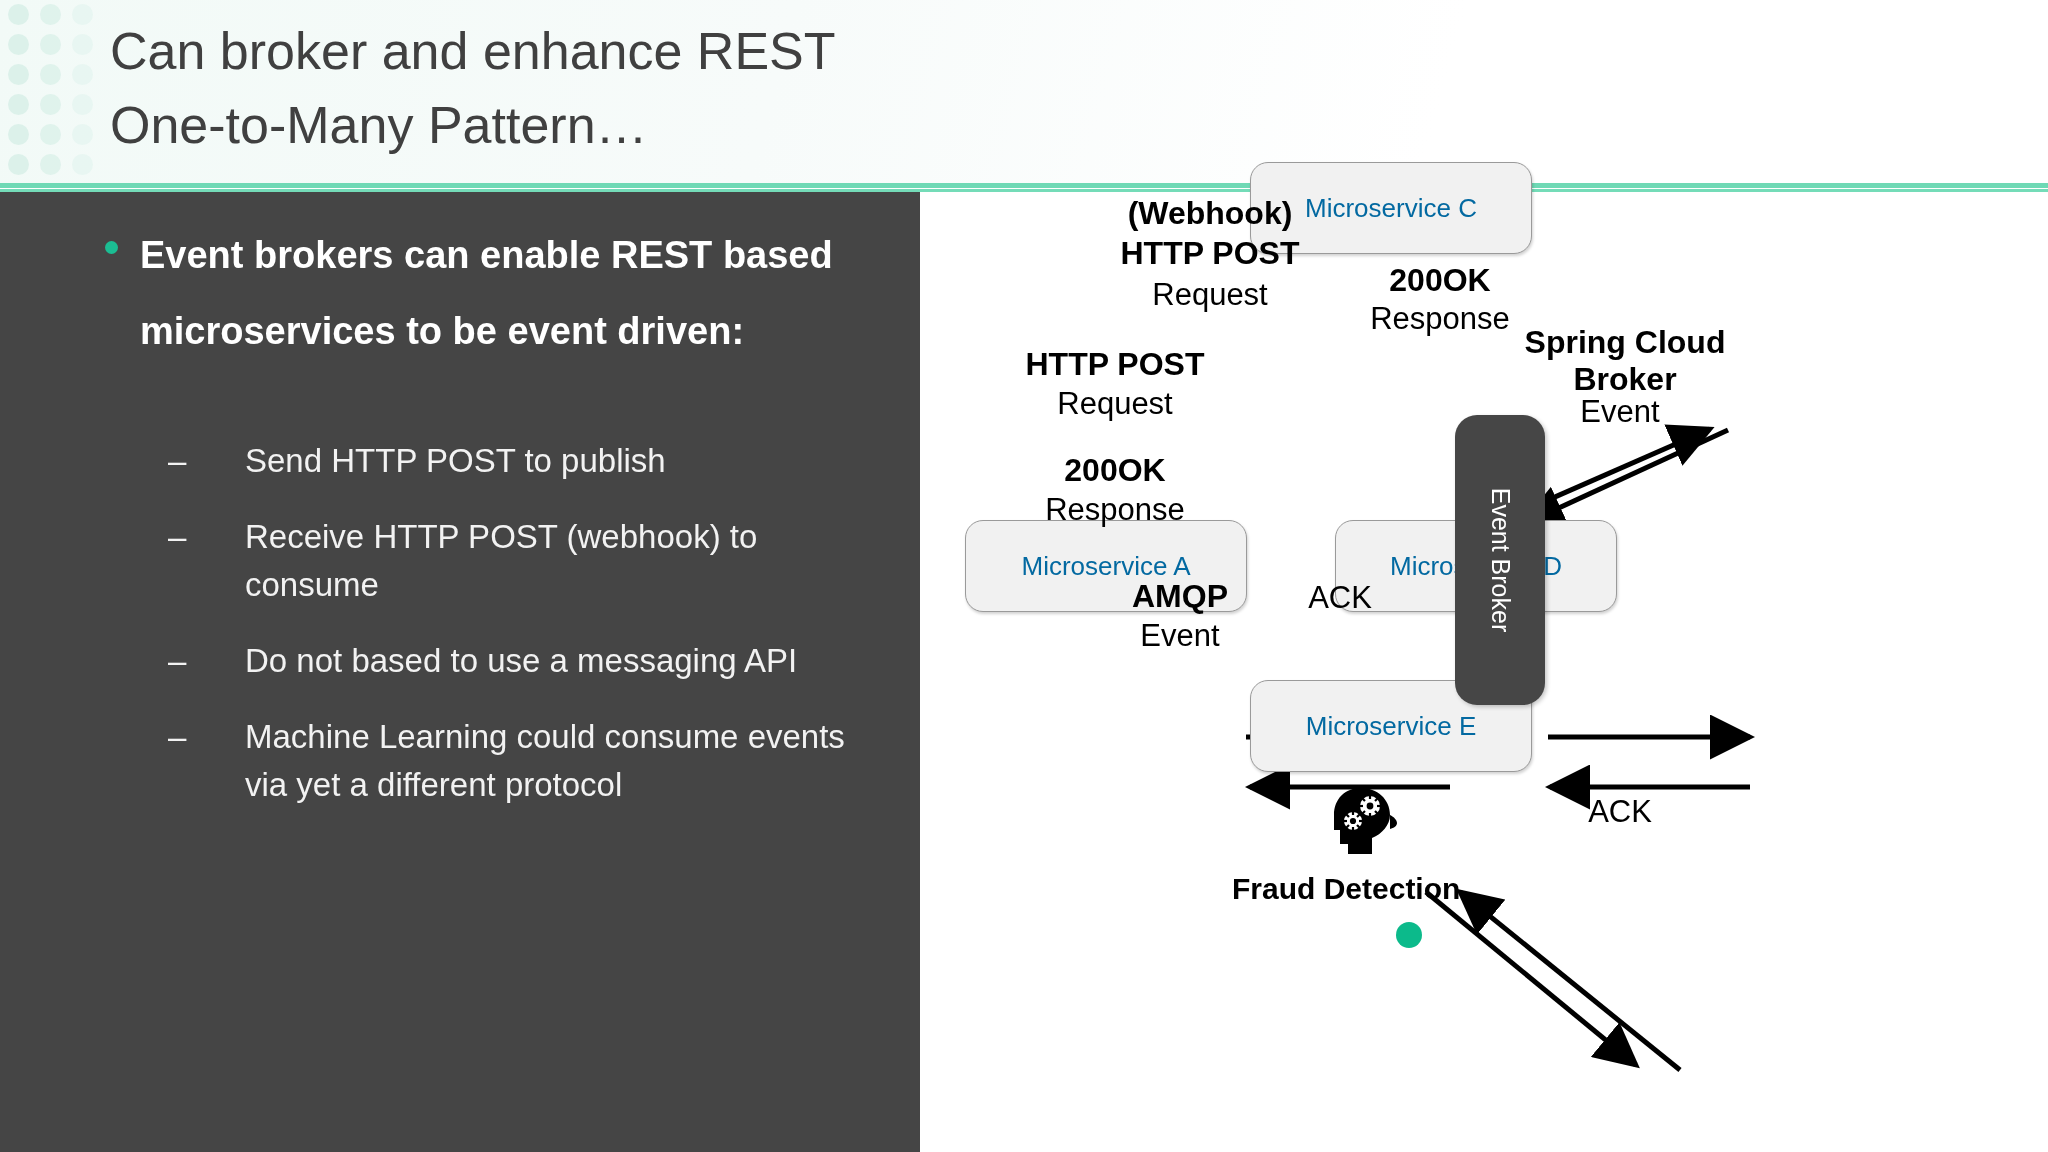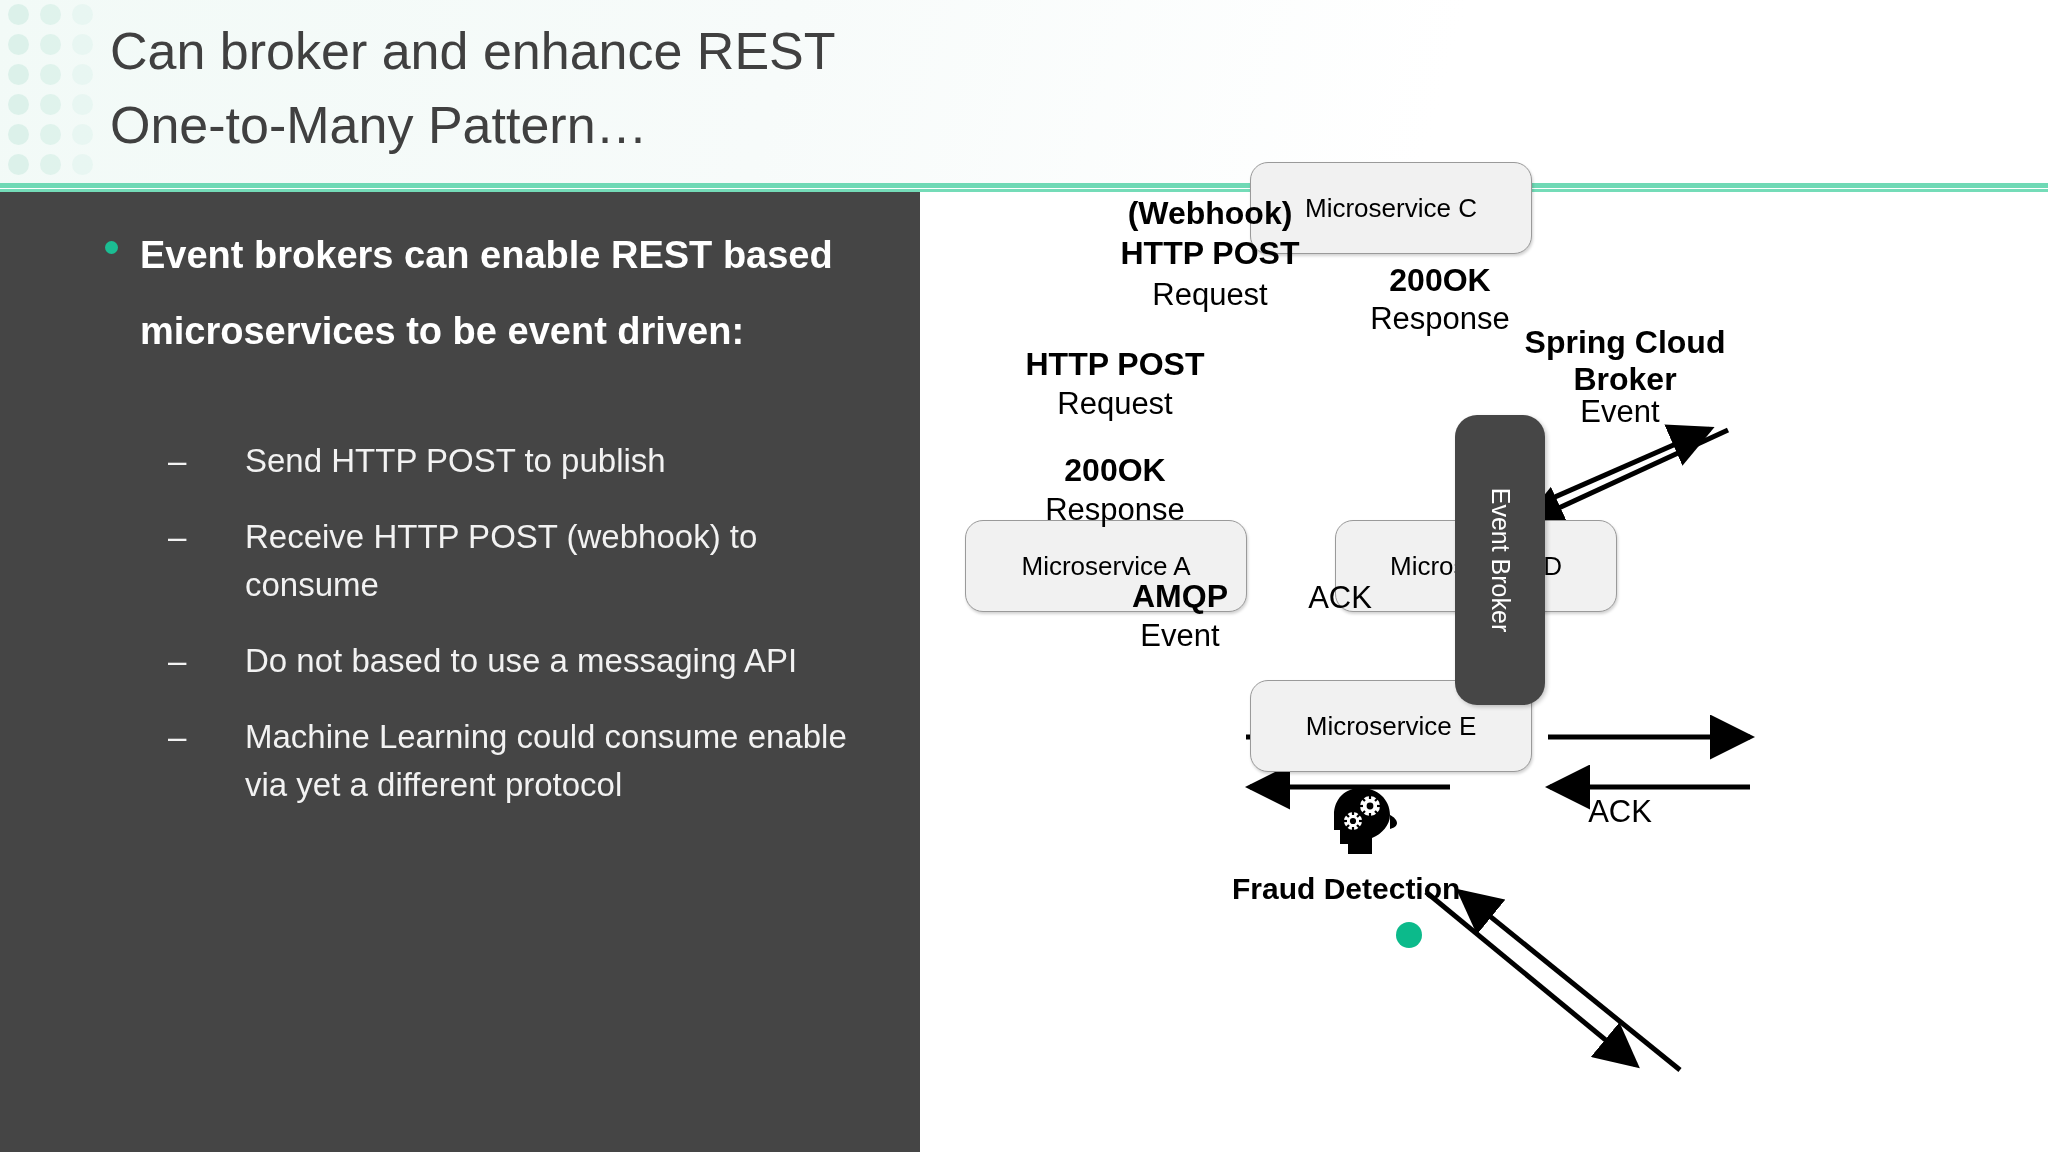--- a/index.html
+++ b/index.html
@@ -142,21 +142,21 @@
 
   .node {
     position: absolute;
     box-sizing: border-box;
     background: #f1f1f1;
     border: 1.6px solid #9a9a9a;
     border-radius: 18px;
     display: flex;
     align-items: center;
     justify-content: center;
-    color: #000000;
+    color: #0369a1;
     font-size: 26px;
     font-weight: 400;
     box-shadow: 1px 2px 3px rgba(0,0,0,0.18);
   }
   .broker {
     position: absolute;
     box-sizing: border-box;
     background: #464646;
     border-radius: 22px;
     box-shadow: 2px 2px 4px rgba(0,0,0,0.22);
@@ -259,21 +259,21 @@
       <div class="sub-item">
         <span class="sub-dash">–</span>
         <span class="sub-text">Receive HTTP POST (webhook) to consume</span>
       </div>
       <div class="sub-item">
         <span class="sub-dash">–</span>
         <span class="sub-text">Do not based to use a messaging API</span>
       </div>
       <div class="sub-item">
         <span class="sub-dash">–</span>
-        <span class="sub-text">Machine Learning could consume enable via yet a different protocol</span>
+        <span class="sub-text">Machine Learning could consume events via yet a different protocol</span>
       </div>
     </div>
 
   </div>
 
   <div class="diagram">
 
     <svg class="svg-layer" viewBox="0 0 1128 960">
       <defs>
         <marker id="ah" markerWidth="9" markerHeight="9" refX="8" refY="4.5" orient="auto" markerUnits="strokeWidth">

